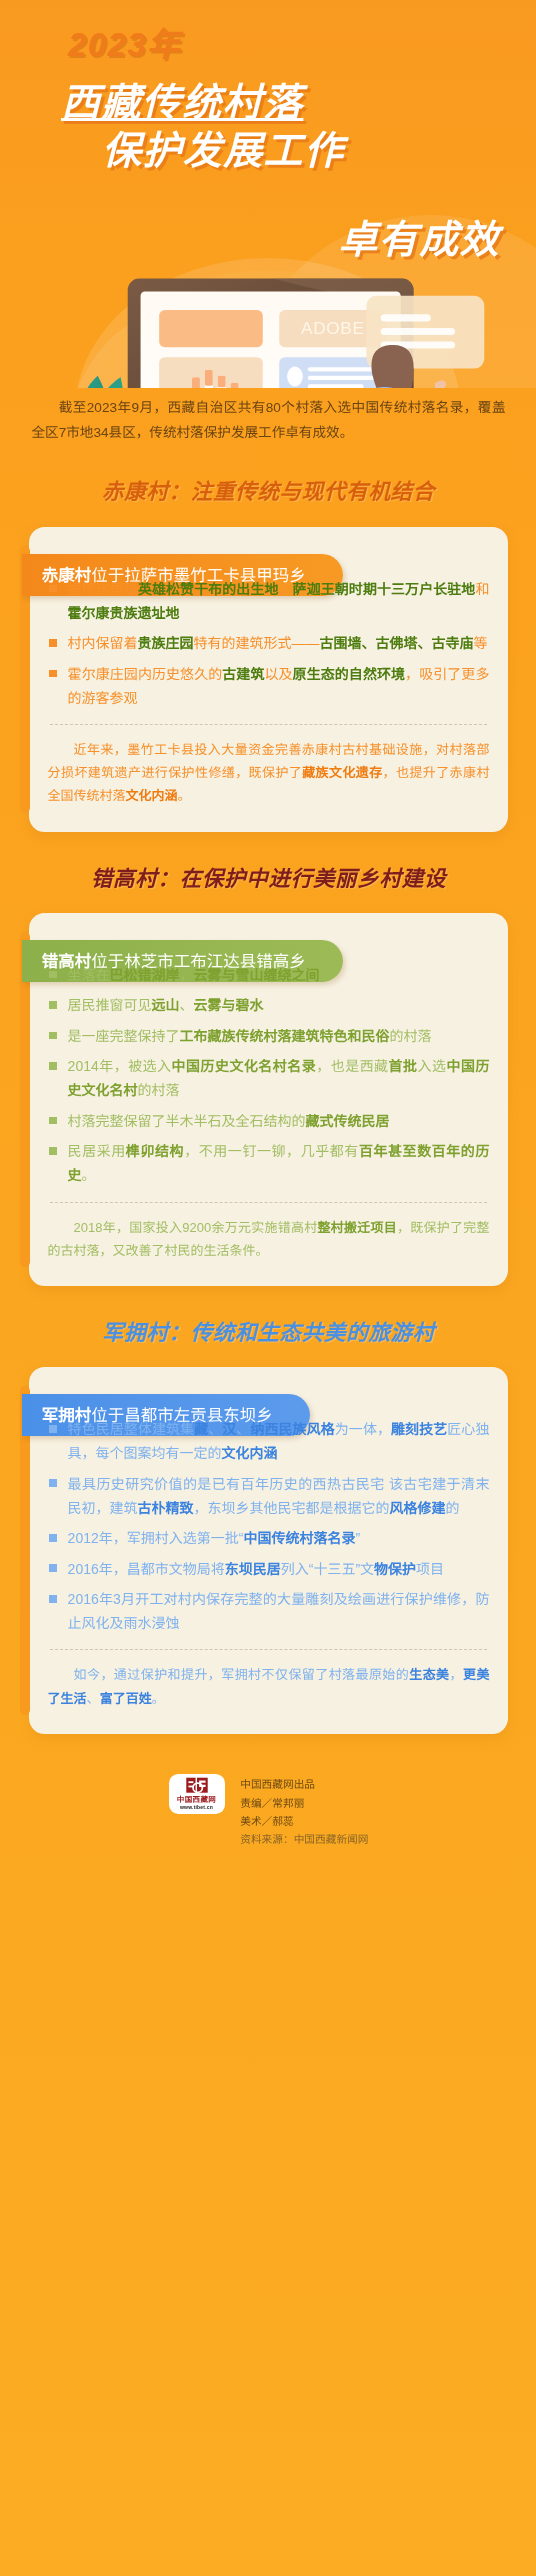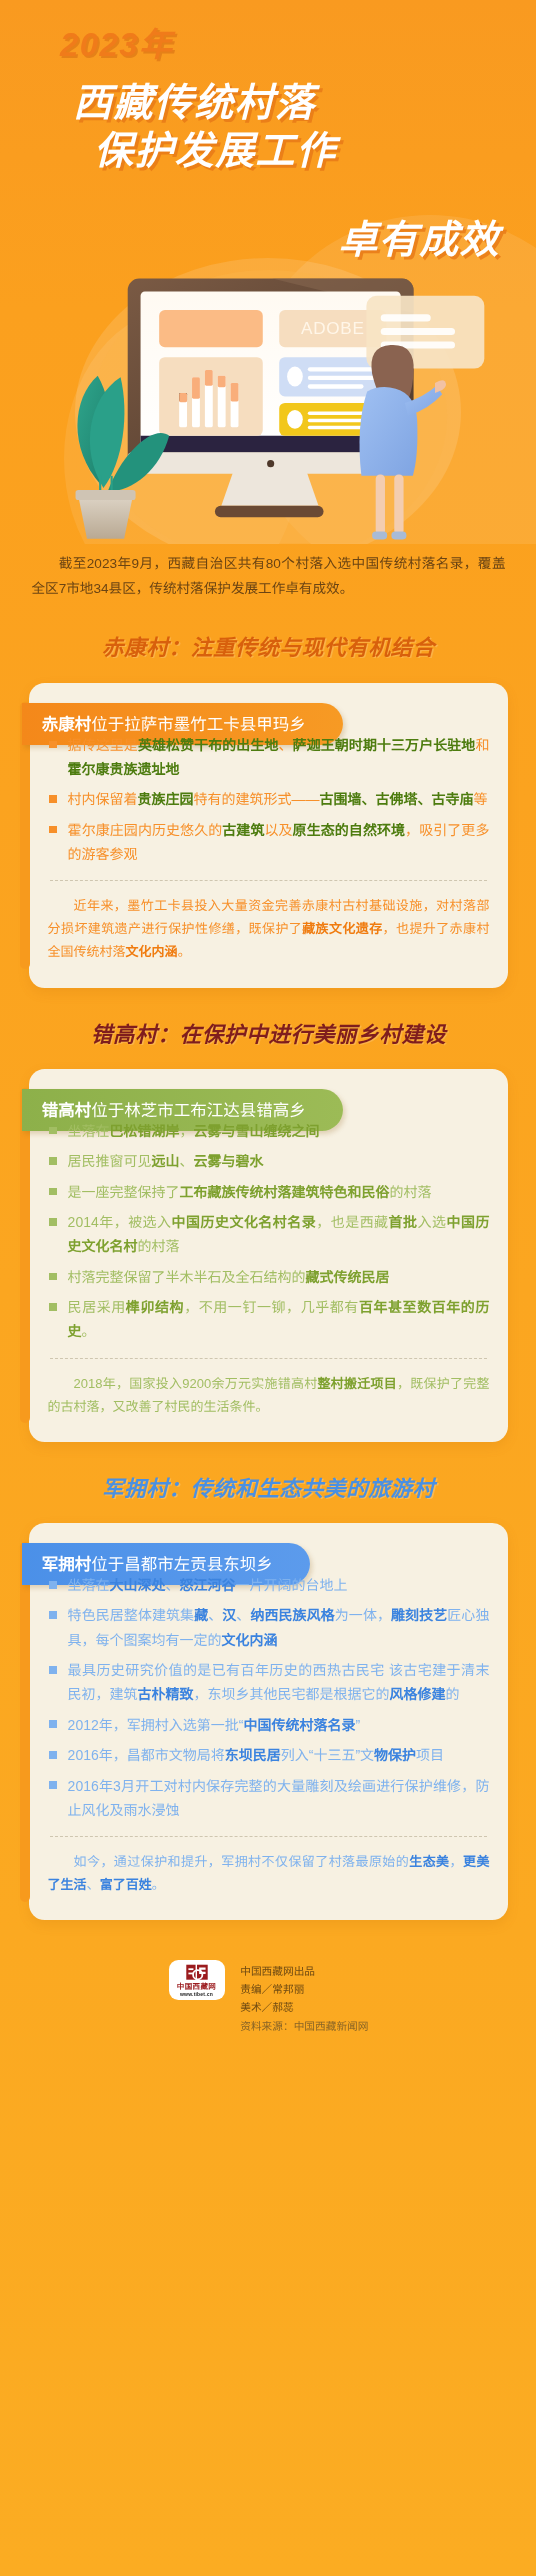--- a/index.html
+++ b/index.html
@@ -15,22 +15,23 @@
     min-height: 2576px;
     position: relative;
     overflow-x: hidden;
     background: linear-gradient(180deg, #F99A20 0%, #FBA01E 12%, #FBA620 50%, #FBAC22 100%);
   }
 
   
   .hero {
     position: relative;
     width: 537px;
-    height: 544px;
+    height: 388px;
     overflow: hidden;
+    padding-left: 8px;
   }
   .hero-blob-a {
     position: absolute;
     width: 372px; height: 372px;
     right: -79px; top: 215px;
     border-radius: 50%;
     background: rgba(255,255,255,0.10);
   }
   .hero-blob-b {
     position: absolute;
@@ -64,21 +65,21 @@
   }
   .t-line {
     font-size: 39px;
     font-weight: bold;
     font-style: italic;
     color: #ffffff;
     letter-spacing: 1.4px;
     line-height: 1.22;
     text-shadow: 2.9px 2.9px 0 rgba(232,122,24,0.85);
   }
-  .t-l1 { margin-top: 15.7px; margin-left: 36px; }
+  .t-l1 { margin-top: 15.7px; margin-left: 16px; text-decoration: underline; }
   .t-l2 { margin-left: 57px; }
   .t-l3 { margin-left: 129px; margin-top: 42px; text-align: right; }
 
   
   .illus {
     position: absolute;
     left: 0; top: 270px;
     width: 537px; height: 273px;
     z-index: 3;
   }
@@ -127,21 +128,21 @@
     width: 10px;
     border-radius: 5px;
   }
   .card-accent.a-orange { background: #F79A1D; }
   .card-accent.a-green  { background: #F79A1D; }
   .card-accent.a-blue   { background: #F79A1D; }
 
   .card-label {
     position: absolute;
     left: -7.2px;
-    top: 20px;
+    top: 27px;
     height: 42px;
     display: flex;
     align-items: center;
     padding: 0 37px 0 20px;
     border-radius: 0 21px 21px 0;
     color: #ffffff;
     font-size: 16.5px;
     line-height: 1;
     white-space: nowrap;
     box-shadow: 2.1px 2.9px 5px rgba(140,90,20,0.22);
@@ -396,21 +397,20 @@
 </div>
 
 <h2 class="sec-head c-blue">军拥村：传统和生态共美的旅游村</h2>
 <div class="card txt-blue">
   <div class="card-accent a-blue"></div>
   <div class="card-label lbl-blue">
     <b>军拥村</b>
       <span>位于昌都市左贡县东坝乡</span>
   </div>
   <ul class="bullets">
-    <li>坐落在<b>大山深处</b>、<b>怒江河谷</b>一片开阔的台地上</li>
     <li>特色民居整体建筑集<b>藏</b>、<b>汉</b>、<b>纳西民族风格</b>为一体，<b>雕刻技艺</b>匠心独具，每个图案均有一定的<b>文化内涵</b></li>
     <li>最具历史研究价值的是已有百年历史的西热古民宅 该古宅建于清末民初，建筑<b>古朴精致</b>，东坝乡其他民宅都是根据它的<b>风格修建</b>的</li>
     <li>2012年，军拥村入选第一批“<b>中国传统村落名录</b>”</li>
     <li>2016年，昌都市文物局将<b>东坝民居</b>列入“十三五”文<b>物保护</b>项目</li>
     <li>2016年3月开工对村内保存完整的大量雕刻及绘画进行保护维修，防止风化及雨水浸蚀</li>
   </ul>
   <hr class="divider">
   <p class="summary">如今，通过保护和提升，军拥村不仅保留了村落最原始的<b>生态美</b>，<b>更美了生活</b>、<b>富了百姓</b>。</p>
 </div>
 

